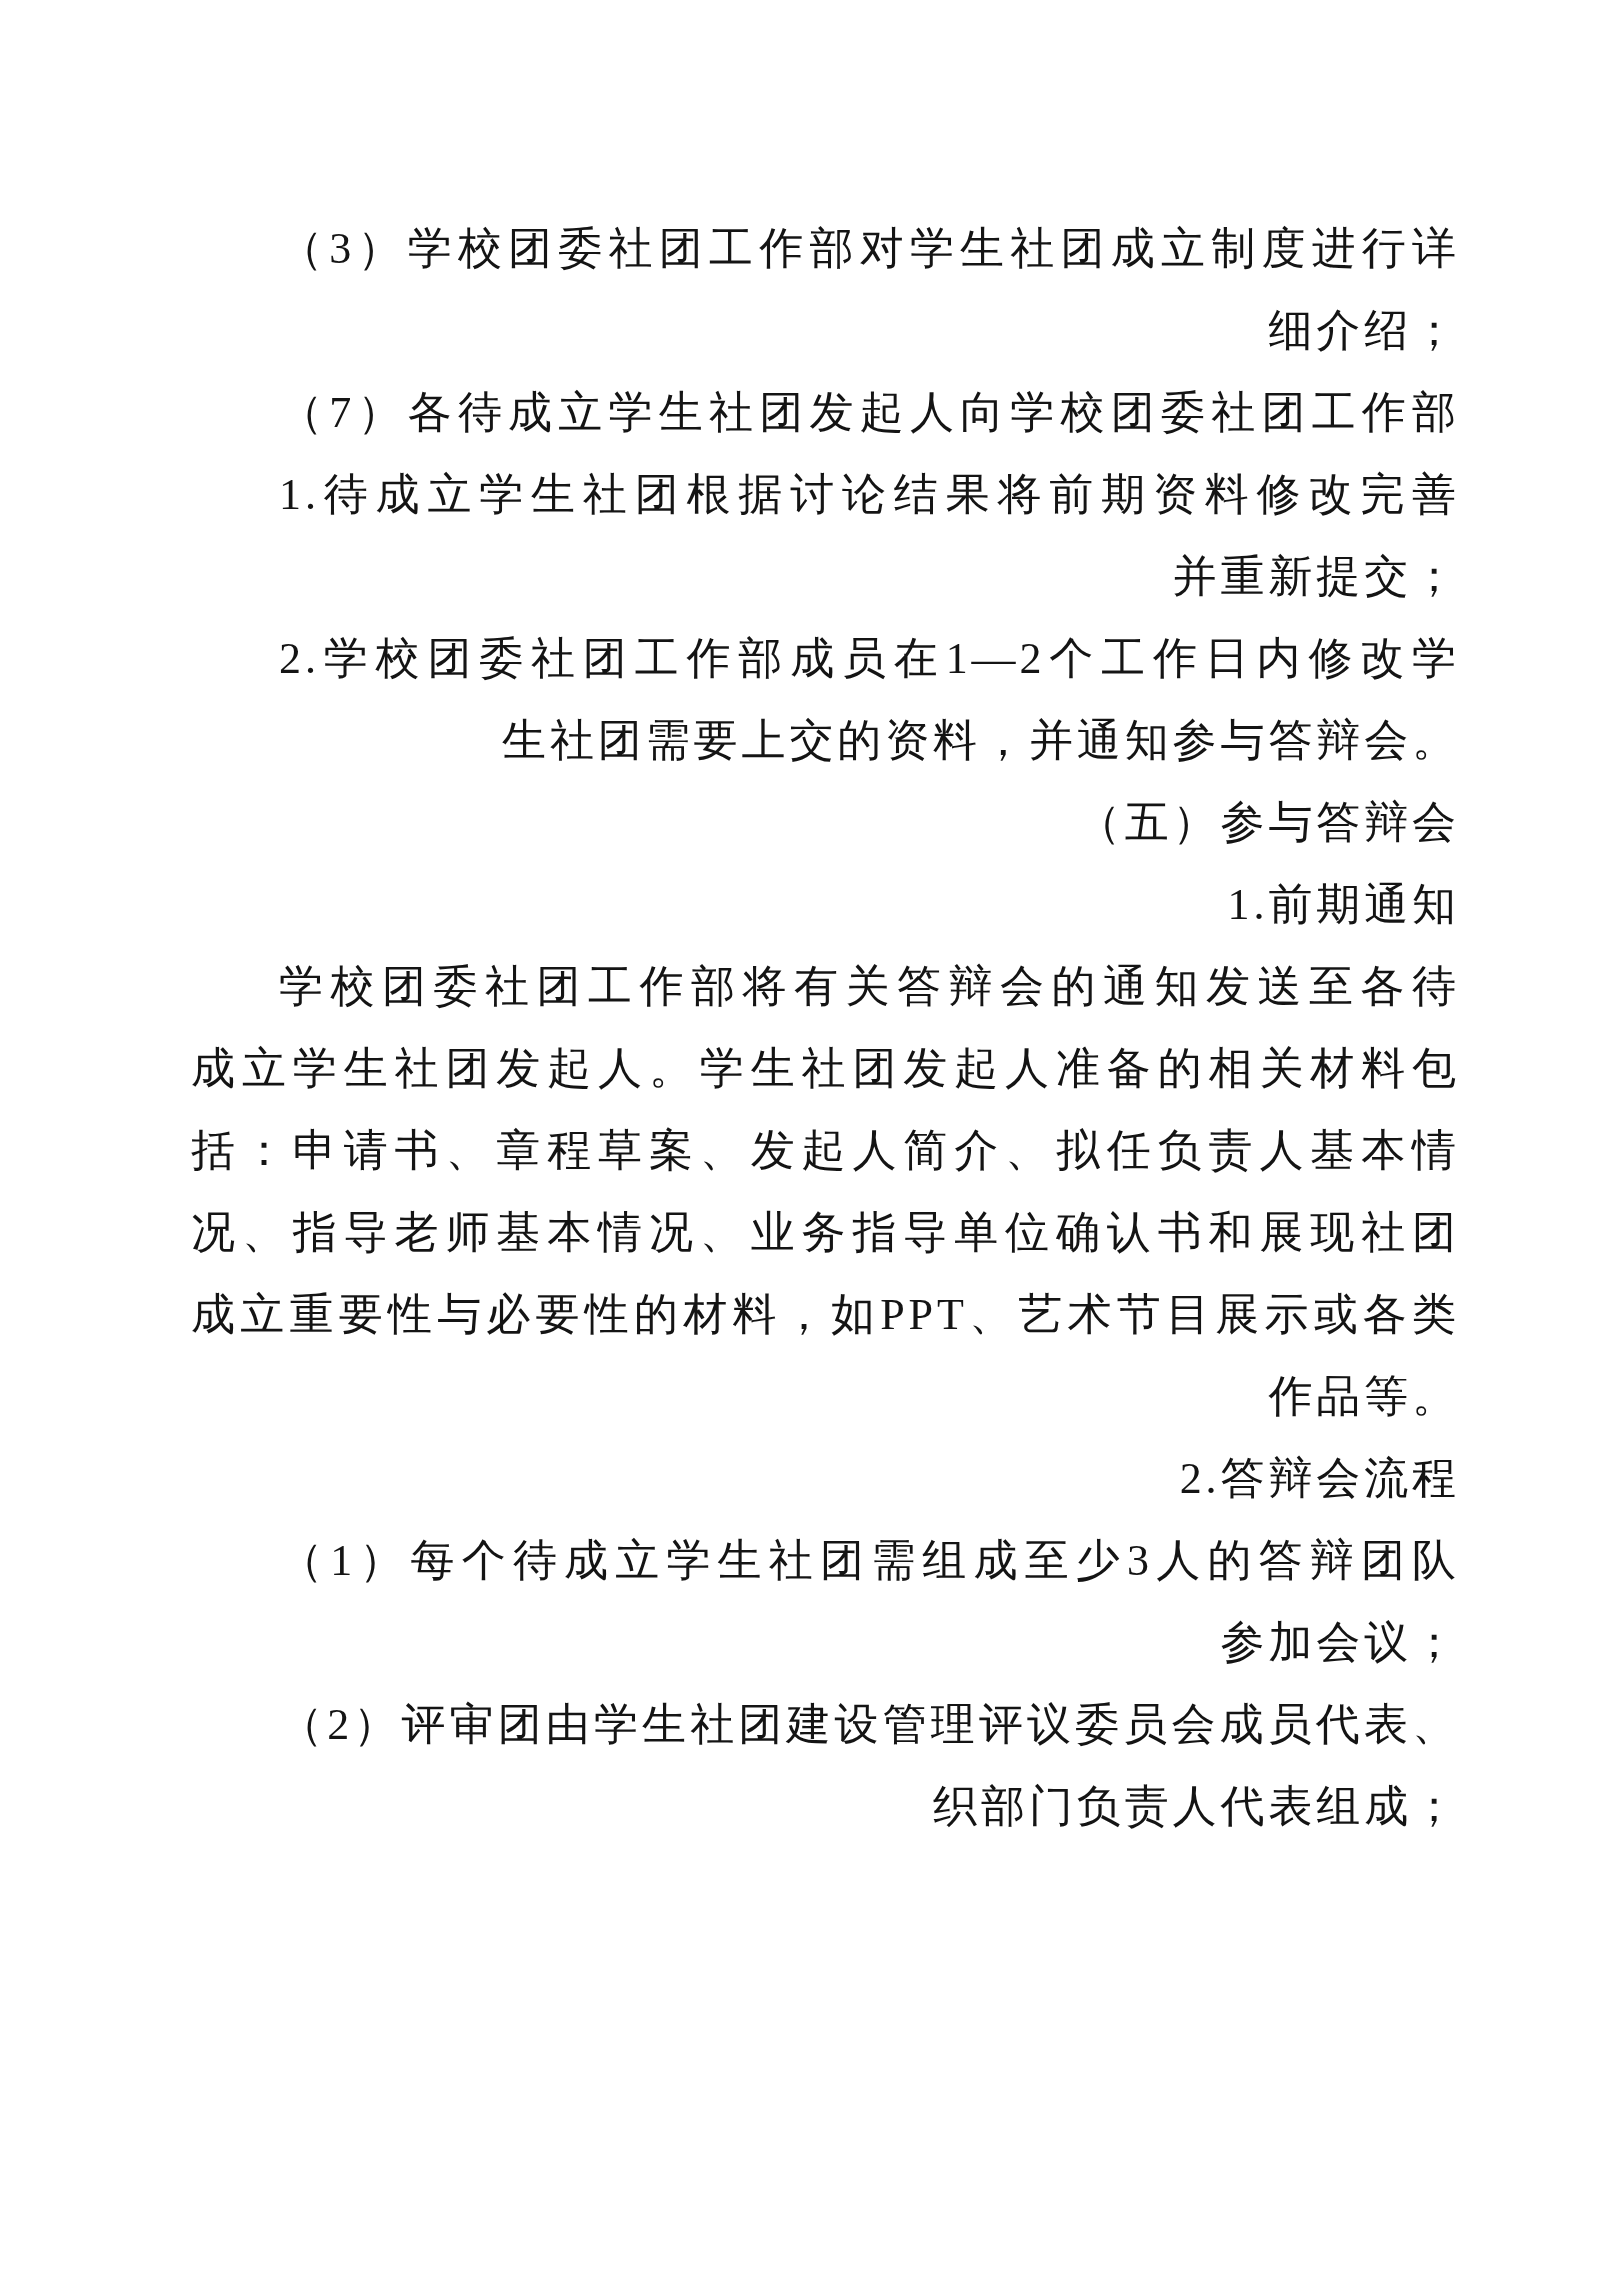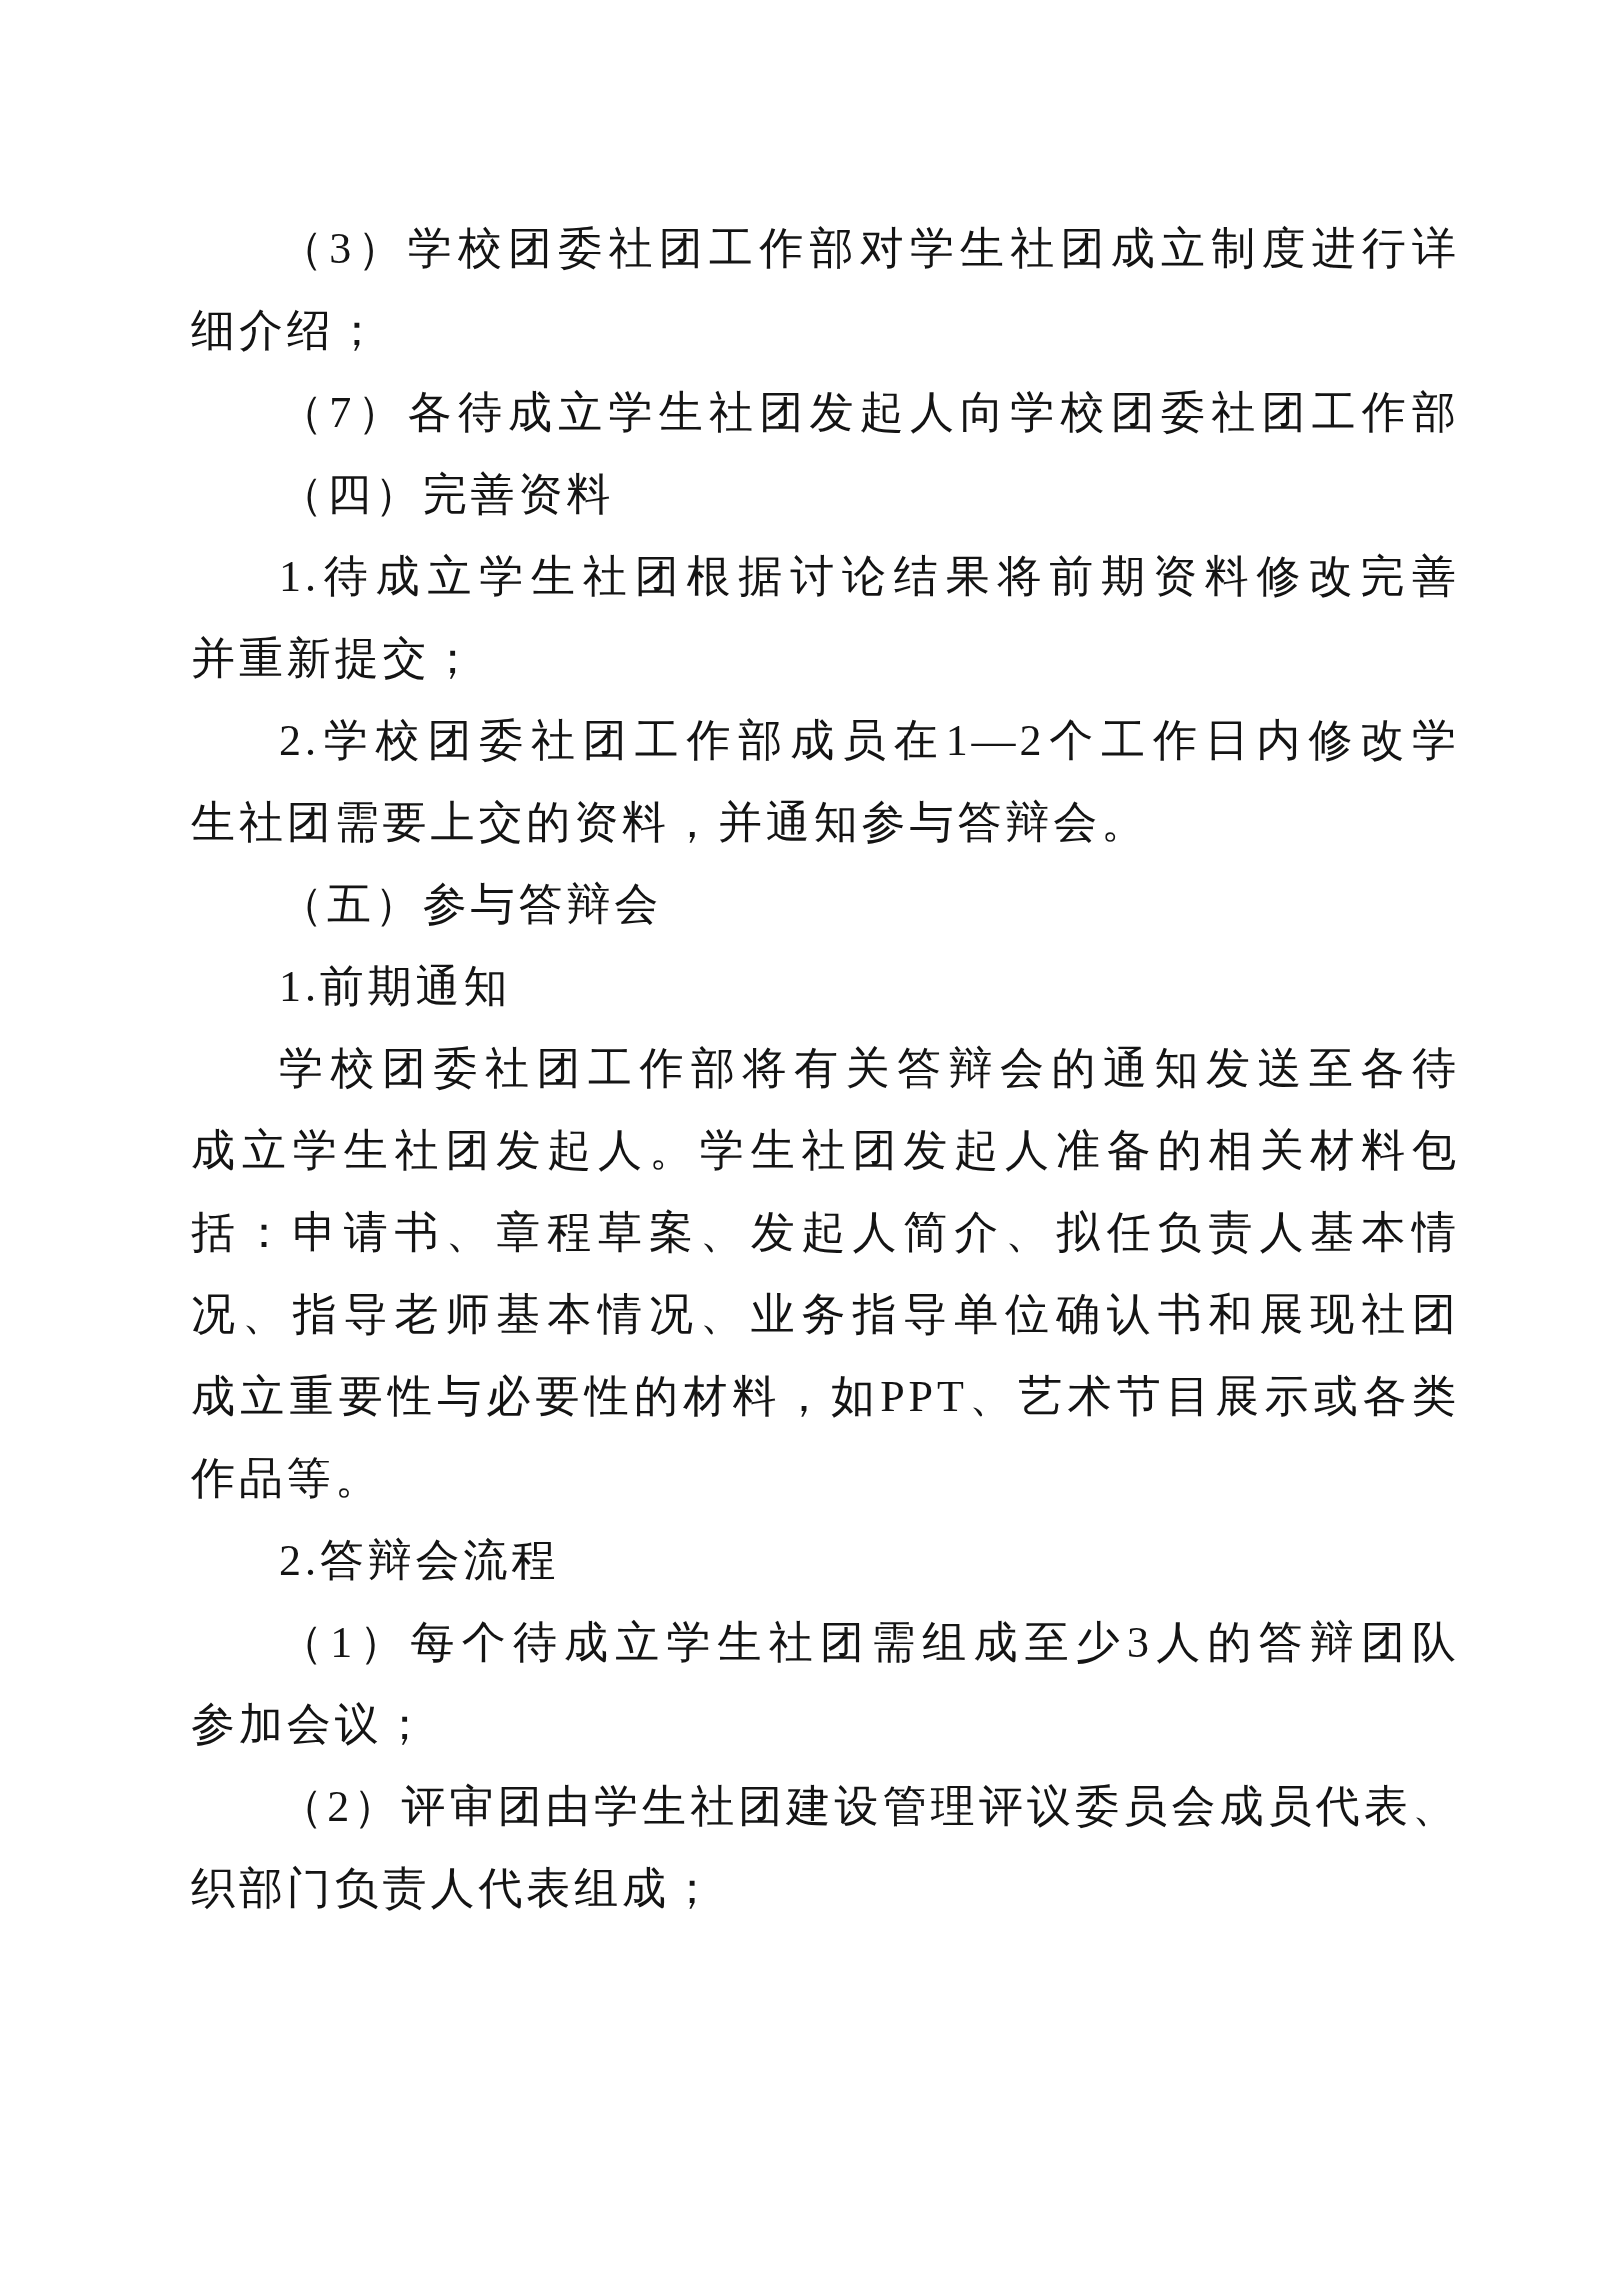--- a/index.html
+++ b/index.html
@@ -20,21 +20,21 @@
     position: absolute;
     left: 191px;
     top: 208px;
     width: 1269px;
   }
   .line {
     font-size: 44px;
     line-height: 82px;
     height: 82px;
     letter-spacing: 3.9px;
-    text-align: left;
+    text-align: right;
   }
   
   .ind { text-indent: 2em; }
   
   .jst {
     text-align: justify;
     text-align-last: justify;
     text-justify: inter-character;
   }
   .footer {
@@ -49,21 +49,20 @@
   }
 </style>
 </head>
 <body>
 
 <div class="page">
   <div class="content">
     <div class="line ind jst">（3）学校团委社团工作部对学生社团成立制度进行详</div>
     <div class="line">细介绍；</div>
     <div class="line ind jst">（7）各待成立学生社团发起人向学校团委社团工作部</div>
-    <div class="line ind">（四）完善资料</div>
     <div class="line ind jst">1.待成立学生社团根据讨论结果将前期资料修改完善</div>
     <div class="line">并重新提交；</div>
     <div class="line ind jst">2.学校团委社团工作部成员在1—2个工作日内修改学</div>
     <div class="line">生社团需要上交的资料，并通知参与答辩会。</div>
     <div class="line ind">（五）参与答辩会</div>
     <div class="line ind">1.前期通知</div>
     <div class="line ind jst">学校团委社团工作部将有关答辩会的通知发送至各待</div>
     <div class="line jst">成立学生社团发起人。学生社团发起人准备的相关材料包</div>
     <div class="line jst">括：申请书、章程草案、发起人简介、拟任负责人基本情</div>
     <div class="line jst">况、指导老师基本情况、业务指导单位确认书和展现社团</div>

